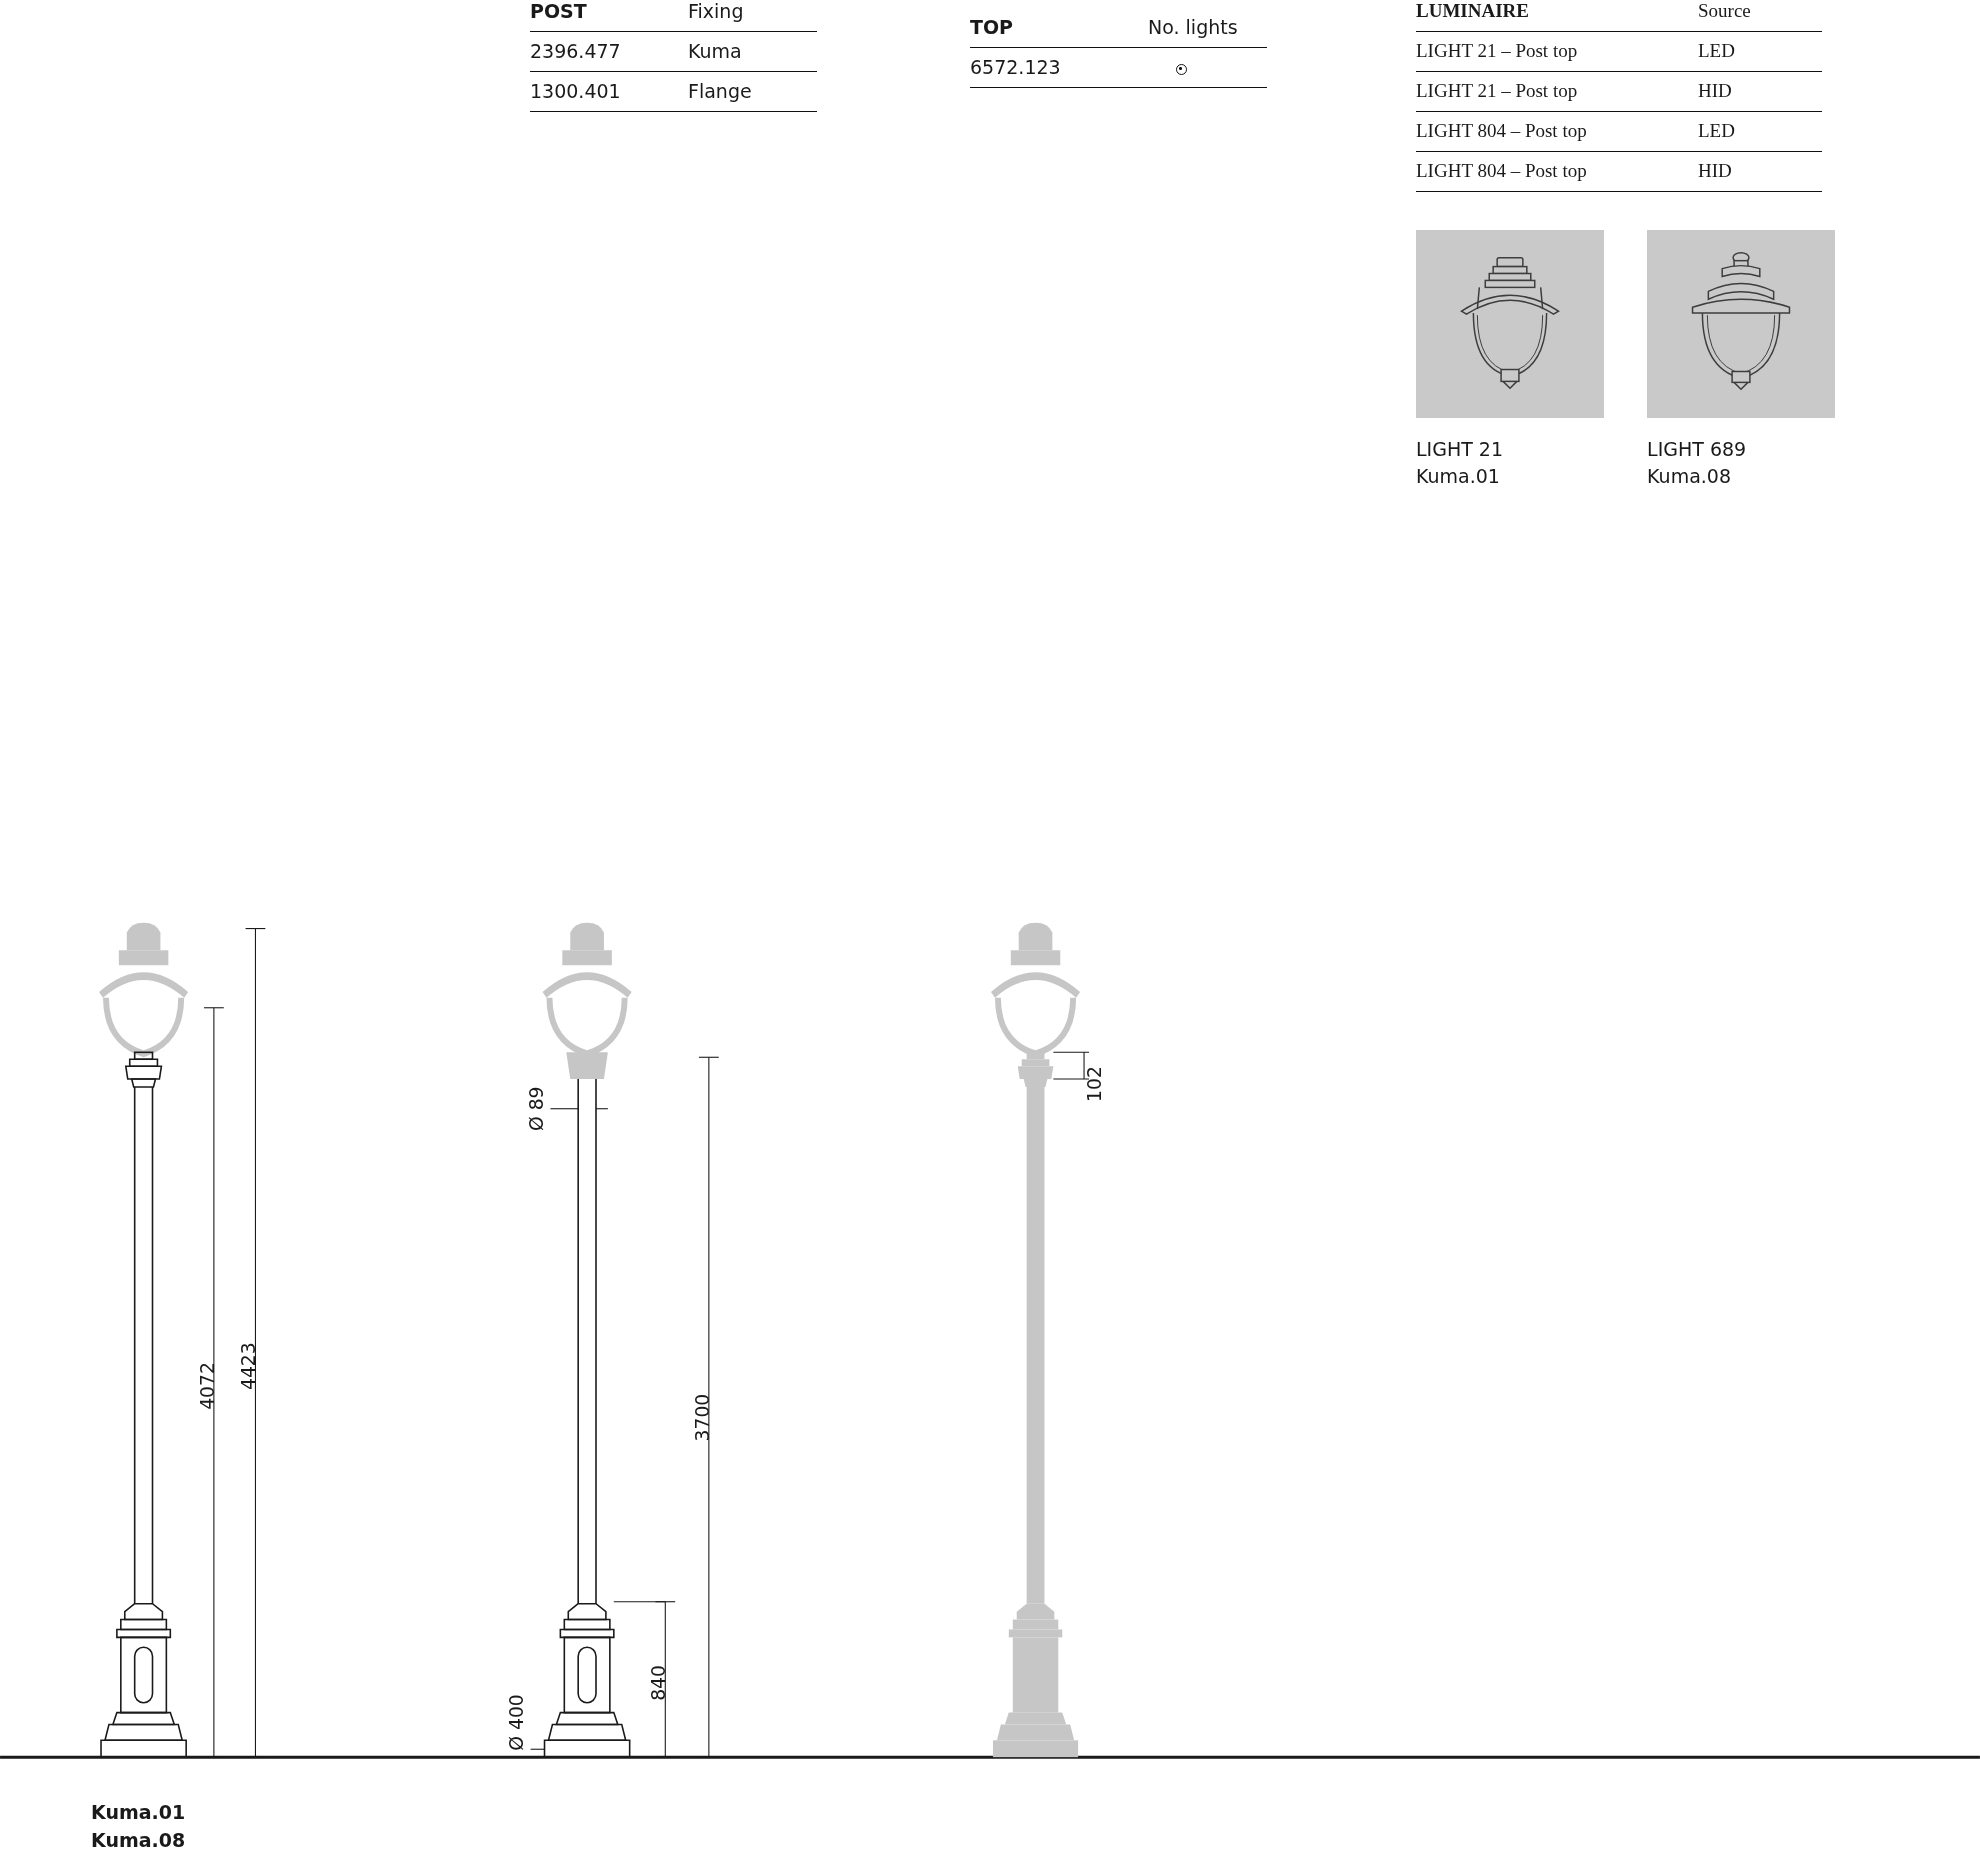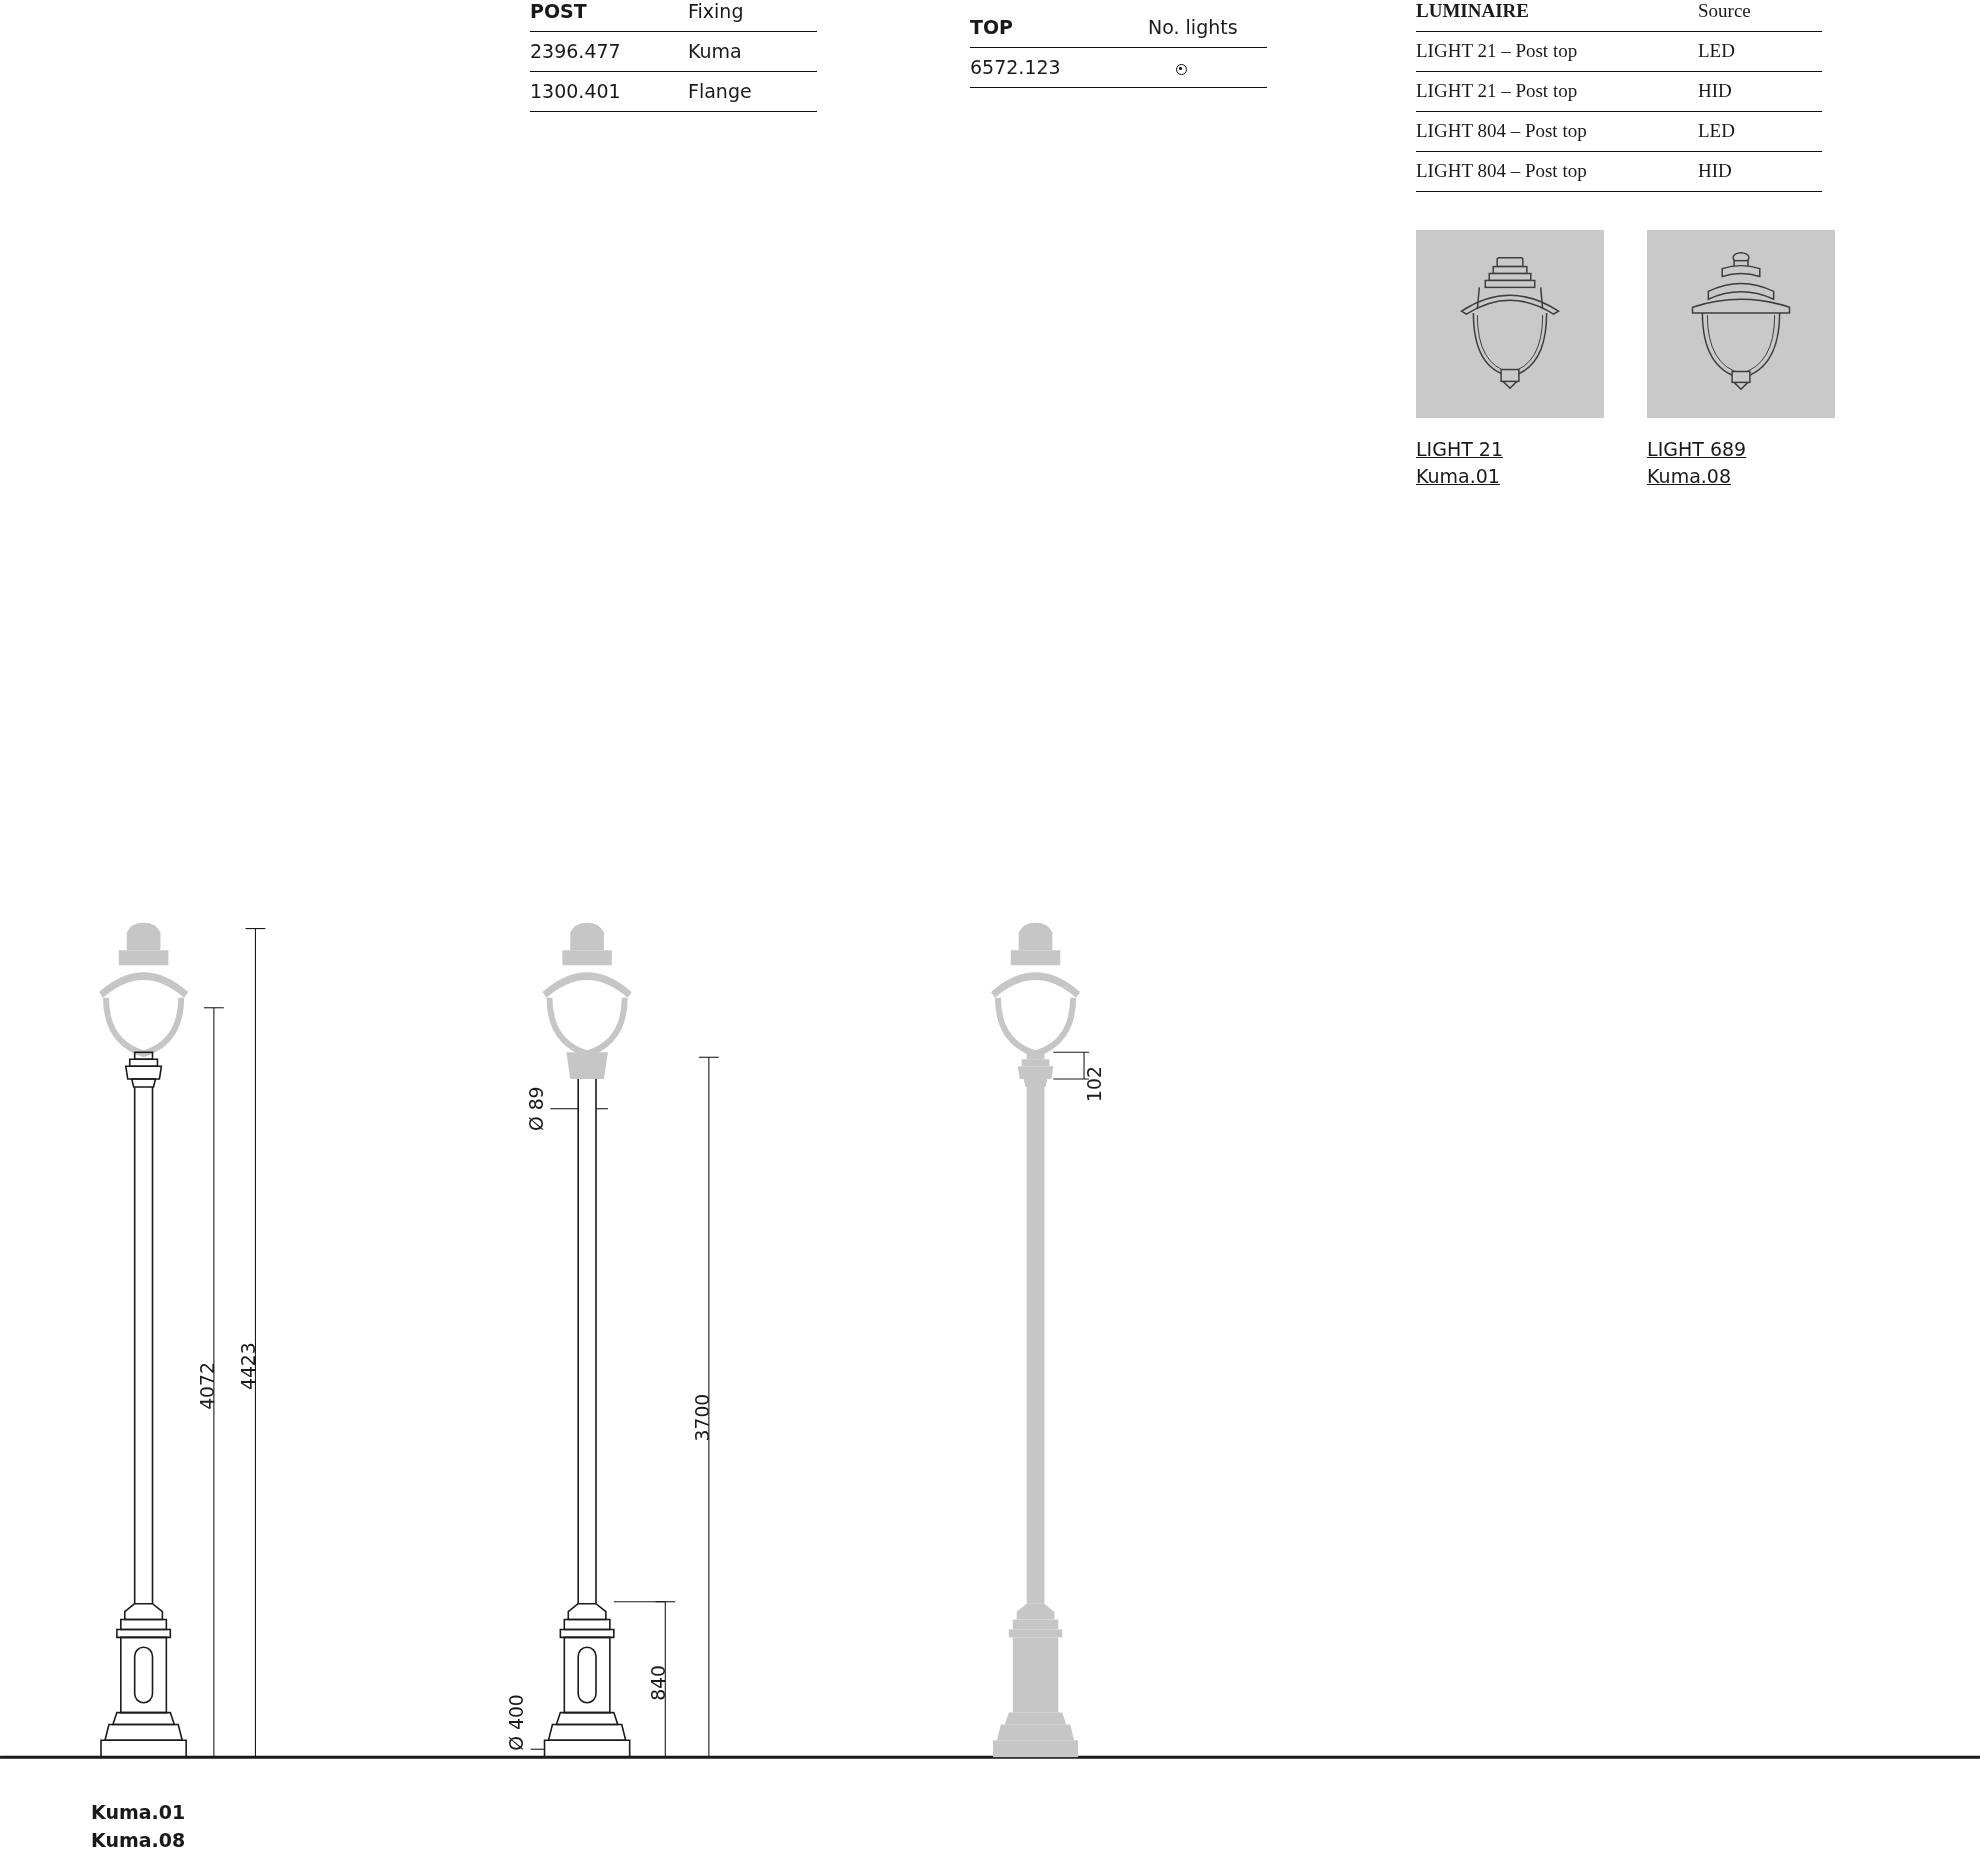--- a/index.html
+++ b/index.html
@@ -80,21 +80,20 @@
     height: 188px;
     background: #c9c9c9;
     position: relative;
     overflow: hidden;
   }
   .thumb-caption {
     font-size: 19px;
     line-height: 1.42;
     margin-top: 18px;
     color: #1a1a1a;
-    text-decoration: underline;
   }
 
   
   #drawing {
     position: absolute;
     left: 0;
     top: 0;
     width: 1980px;
     height: 1871px;
     pointer-events: none;

